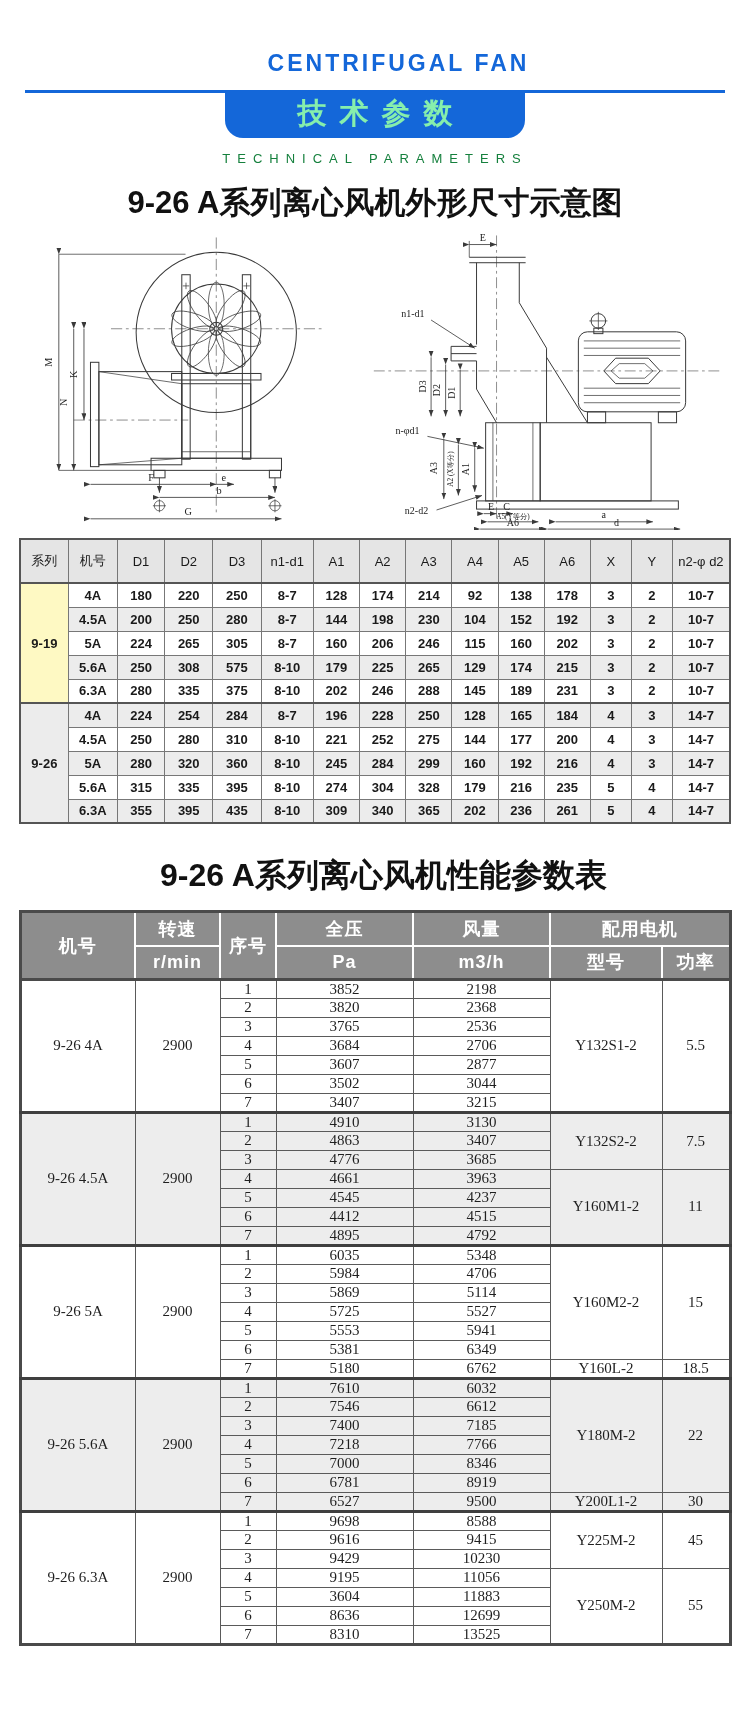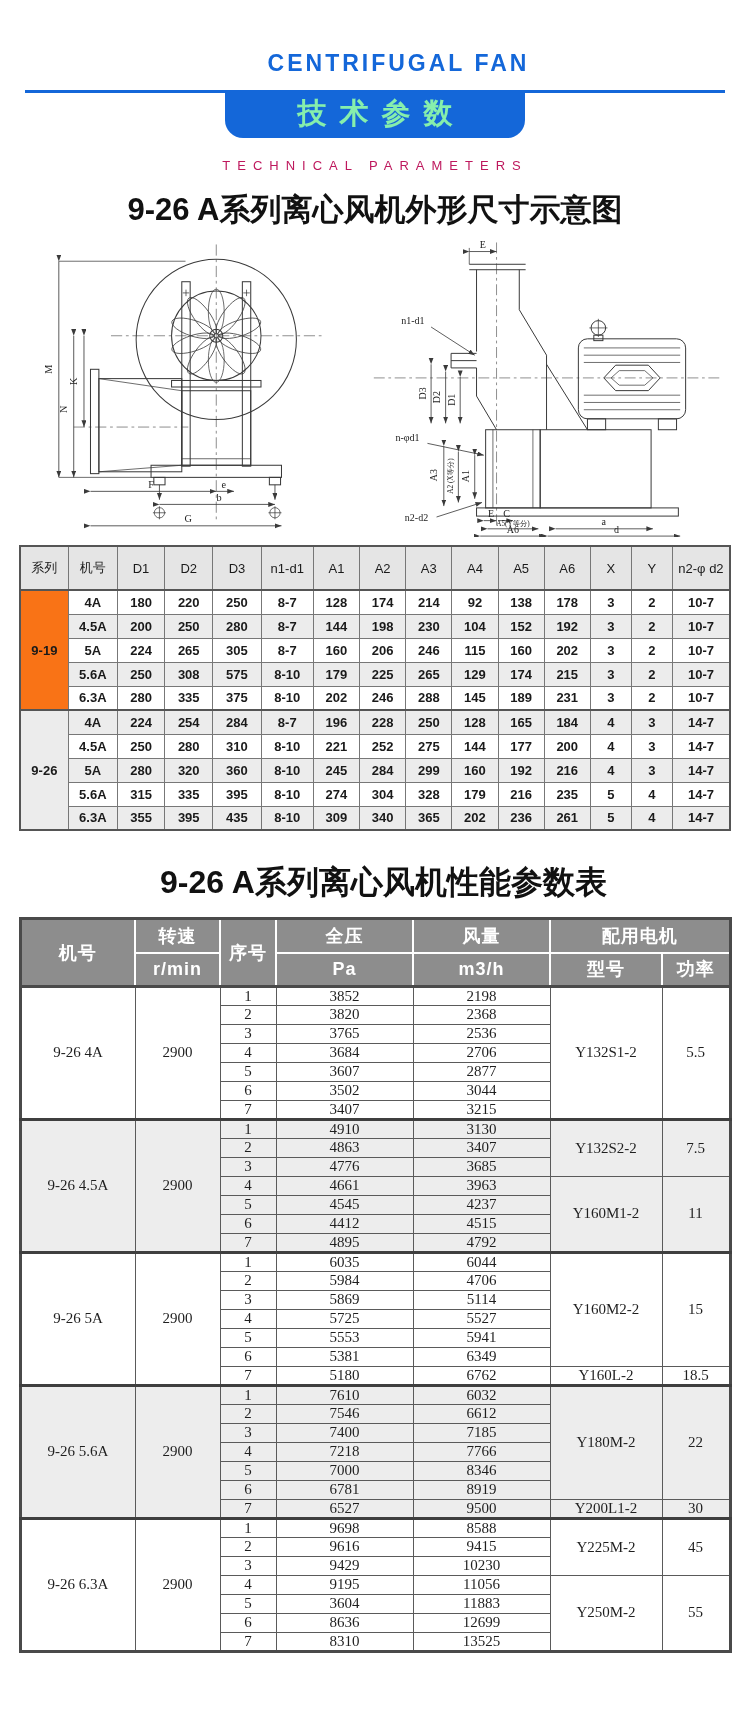--- a/index.html
+++ b/index.html
@@ -21,21 +21,21 @@
   }
   .banner-wrap{position:relative;margin-top:13px;height:48px;}
   .banner-line{position:absolute;top:0;left:25px;right:25px;height:3px;background:var(--accent);}
   .banner-pill{
     position:absolute;top:0;left:50%;transform:translateX(-50%);
     width:300px;height:48px;background:var(--accent);
     border-radius:0 0 18px 18px;display:flex;align-items:center;justify-content:center;
     color:#86efac;font-size:29px;font-weight:600;letter-spacing:13px;padding-left:13px;
   }
   .banner-sub{
-    margin-top:20px;text-align:center;font-size:13px;letter-spacing:7px;color:#be185d;font-weight:500;
+    margin-top:13px;text-align:center;font-size:13px;letter-spacing:7px;color:#15803d;font-weight:500;
   }
   .section-title{
     text-align:center;font-size:31px;font-weight:600;color:#111;
     margin:16px 0 4px 0;
   }
   .section-title.second{margin:30px 0 12px 17px;font-size:32px;}
   
   .diagrams{display:flex;justify-content:center;align-items:flex-start;padding:2px 4px 0 8px;height:300px;}
   svg.diag{display:block;}
   svg .ln{stroke:#3a3a3a;stroke-width:1.1;fill:none;}
@@ -51,21 +51,21 @@
   }
   table.dim th{
     background:#e5e5e5;border:1px solid #777;border-bottom:2px solid #555;
     font-weight:400;height:44px;padding:1px;color:#1a1a1a;
   }
   table.dim td{
     border:1px solid #777;text-align:center;height:24px;padding:1px;
     font-weight:600;color:#1a1a1a;background:#fff;
   }
   table.dim tr.alt td{background:var(--row-alt);}
-  table.dim td.series-cell{background:#f97316;font-weight:600;}
+  table.dim td.series-cell{background:#fef9c3;font-weight:600;}
   table.dim tr.group-start td{border-top:2px solid #555;}
   
   table.perf{
     width:710px;margin:0 auto;border-collapse:collapse;table-layout:fixed;
     border:3px solid var(--border-dark);
   }
   table.perf thead th{
     background:var(--header-gray);color:#fff;border:2px solid #fff;
     font-size:18px;font-weight:700;height:34px;padding:0;letter-spacing:1px;
   }
@@ -565,21 +565,21 @@
         <tr class="alt">
           <td>7</td>
           <td>4895</td>
           <td>4792</td>
         </tr>
         <tr class="block-start">
           <td rowspan="7">9-26 5A</td>
           <td rowspan="7">2900</td>
           <td>1</td>
           <td>6035</td>
-          <td>6044</td>
+          <td>5348</td>
           <td rowspan="6">Y160M2-2</td>
           <td rowspan="6">15</td>
         </tr>
         <tr>
           <td>2</td>
           <td>5984</td>
           <td>4706</td>
         </tr>
         <tr>
           <td>3</td>

